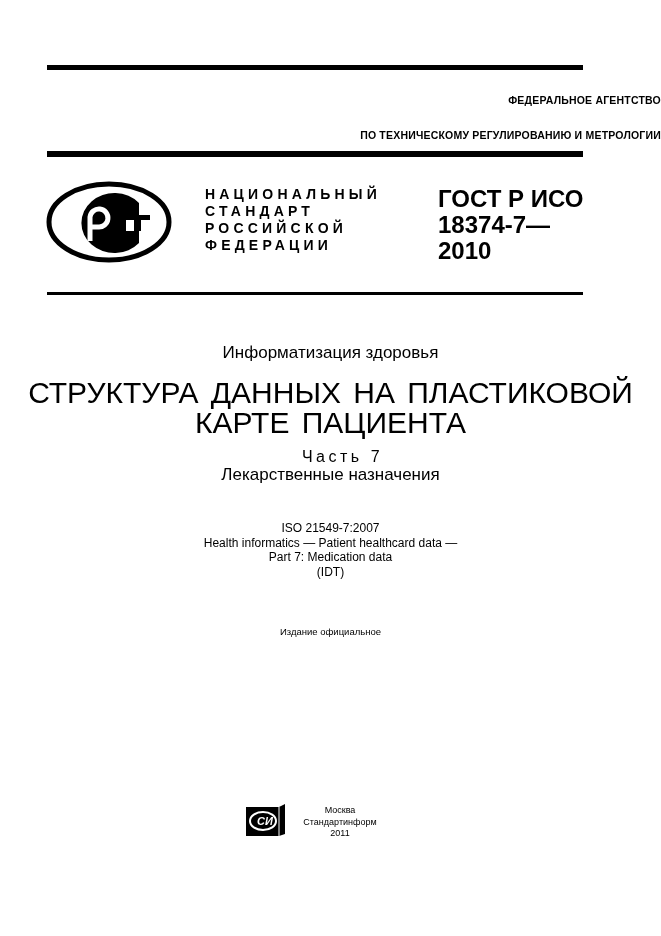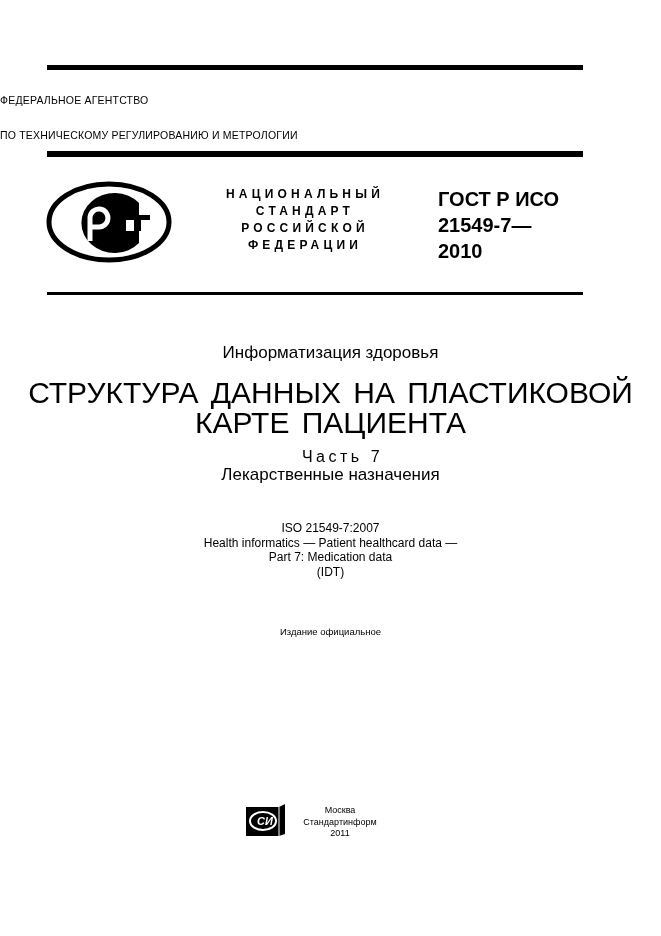--- a/index.html
+++ b/index.html
@@ -2,29 +2,29 @@
 <html><head>
   <meta charset="utf-8">
   <style>
     html, body { margin: 0; padding: 0; background: #ffffff; }
     body { width: 661px; height: 936px; position: relative; overflow: hidden;
            font-family: "Liberation Sans", sans-serif; color: #000; }
     .rule { position: absolute; left: 47px; width: 536px; background: #000; }
     .rule-top { top: 65px; height: 5px; }
     .rule-mid { top: 151px; height: 6px; }
     .rule-low { top: 292px; height: 3px; }
-    .agency { position: absolute; left: 0; width: 661px; text-align: left;
-              font-weight: normal; font-size: 10.5px; letter-spacing: 0.2px; }
+    .agency { position: absolute; left: 0; width: 661px; text-align: right;
+              font-weight: bold; font-size: 10.5px; letter-spacing: 0.2px; }
     .agency-1 { top: 94px; }
     .agency-2 { top: 121px; margin-top: 8px; }
     .logo { position: absolute; left: 46px; top: 181px; width: 126px; height: 82px; }
-    .national { position: absolute; left: 205px; top: 186px; width: 200px; text-align: center;
-                font-weight: bold; font-size: 12px; letter-spacing: 4.2px; line-height: 17px; }
+    .national { position: absolute; left: 205px; top: 186px; width: 200px; 
+                font-weight: bold; font-size: 14px; letter-spacing: 4.2px; line-height: 17px; }
     .gost { position: absolute; left: 438px; top: 186px; font-weight: bold;
-            font-size: 20px; line-height: 26px; }
+            font-size: 24px; line-height: 26px; }
     .center { position: absolute; left: 0; width: 661px; text-align: center; font-weight: normal; }
     .subject { top: 343px; font-size: 17px; }
     .title { top: 378px; font-size: 30px; line-height: 30px; word-spacing: 4px; }
     .part { top: 448px; font-size: 16px; letter-spacing: 3.5px; padding-left: 12px; }
     .subtitle { top: 465px; font-size: 17px; }
     .iso { top: 521px; font-size: 12px; line-height: 14.5px; }
     .edition { top: 626px; font-size: 9.5px; }
     .pub-logo { position: absolute; left: 245px; top: 804px; width: 42px; height: 32px; }
     .publisher { position: absolute; left: 290px; top: 805px; width: 100px; text-align: center;
                  font-weight: normal; font-size: 9px; line-height: 11.5px; }
@@ -49,21 +49,21 @@
 
 <div class="national">
   <div>НАЦИОНАЛЬНЫЙ</div>
   <div>СТАНДАРТ</div>
   <div>РОССИЙСКОЙ</div>
   <div>ФЕДЕРАЦИИ</div>
 </div>
 
 <div class="gost">
   <div>ГОСТ Р ИСО</div>
-  <div>21549-7—</div>
+  <div>18374-7—</div>
   <div>2010</div>
 </div>
 
 <div class="rule rule-low"></div>
 
 <div class="center subject">Информатизация здоровья</div>
 <div class="center title">
   <div>СТРУКТУРА ДАННЫХ НА ПЛАСТИКОВОЙ</div>
   <div>КАРТЕ ПАЦИЕНТА</div>
 </div>

